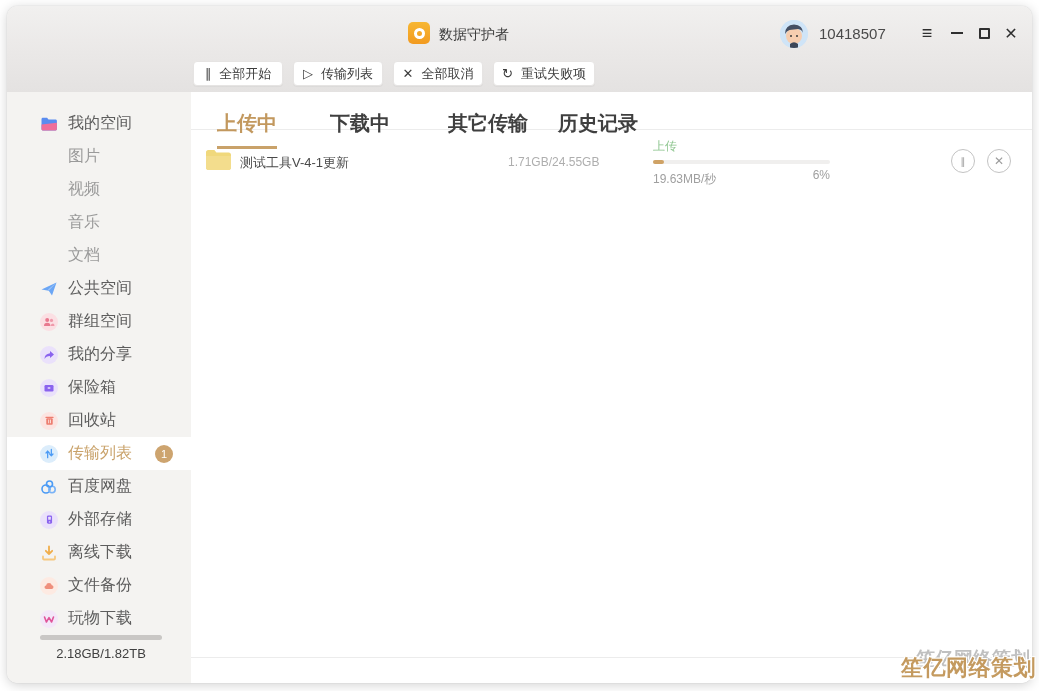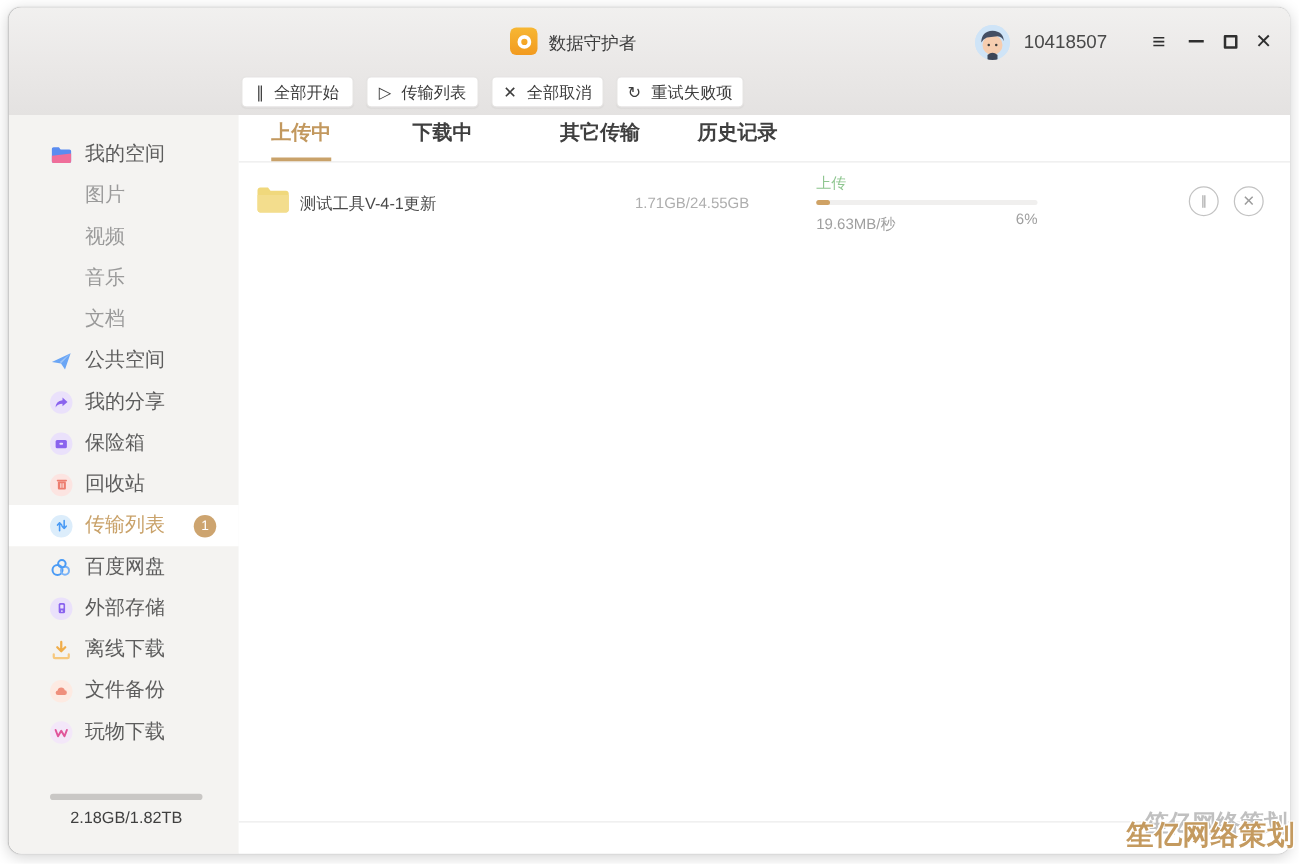--- a/index.html
+++ b/index.html
@@ -49,21 +49,21 @@
   .nav-item.sel { background:#ffffff; }
   .nav-item.sel .lb { color:#c9a26a; }
   .badge { position:absolute; right:18px; top:8px; width:18px; height:18px; border-radius:50%;
     background:#cda46f; color:#fff; font-size:11px; display:flex; align-items:center; justify-content:center; }
   .circ { width:18px; height:18px; border-radius:50%; display:flex; align-items:center; justify-content:center; }
   .storage-bar { position:absolute; left:33px; top:543px; width:122px; height:5px; border-radius:3px; background:#c9c7c5; }
   .storage-text { position:absolute; left:33px; top:554px; width:122px; text-align:center; font-size:13px; color:#3f3f3f; }
 
   
   .tabs { position:absolute; left:0; top:0; right:0; height:38px; border-bottom:1px solid #ececec; }
-  .tab { position:absolute; top:4px; font-size:16px; font-weight:700; color:#3f3f3f; cursor:pointer; padding-bottom:9px; }
+  .tab { position:absolute; top:18px; font-size:20px; font-weight:700; color:#3f3f3f; cursor:pointer; padding-bottom:9px; }
   .tab.active { color:#c2985e; border-bottom:3px solid #c9a26a; }
 
   
   .row { position:absolute; left:0; top:44px; right:0; height:52px; }
   .f-icon { position:absolute; left:14px; top:12px; }
   .f-name { position:absolute; left:49px; top:18px; font-size:13px; color:#4a4a4a; }
   .f-size { position:absolute; left:317px; top:19px; font-size:12px; color:#aeaeae; }
   .prog { position:absolute; left:462px; top:2px; width:177px; height:48px; }
   .prog-dir { font-size:12px; color:#8fc690; }
   .prog-track { position:absolute; left:0; top:22px; width:177px; height:4px; border-radius:2px; background:#f0efee; }
@@ -165,20 +165,33 @@
           <span class="ic">
             <svg width="18" height="18" viewBox="0 0 18 18">
                 <path d="M1.5 9.5 L16.5 2.5 L12 15.5 L8.8 10.8 Z" fill="#6ba6f5"></path>
                 <path d="M8.8 10.8 L16.5 2.5 L8 9.4 Z" fill="#9cc4f8"></path>
               </svg>
           </span>
           <span class="lb">公共空间</span>
         </div>
         <div class="nav-item">
           <span class="ic">
+            <span class="circ" style="background:#fbdfe3;">
+              <svg width="12" height="12" viewBox="0 0 12 12">
+                  <circle cx="4.2" cy="4" r="2" fill="#e8798f"></circle>
+                  <circle cx="8.5" cy="4.4" r="1.6" fill="#ef9aab"></circle>
+                  <path d="M1 10 Q1 6.8 4.2 6.8 Q7.4 6.8 7.4 10 Z" fill="#e8798f"></path>
+                  <path d="M7.5 10 Q7.8 7.4 10 7.4 Q11.5 7.8 11.5 10 Z" fill="#ef9aab"></path>
+                </svg>
+            </span>
+          </span>
+          <span class="lb">群组空间</span>
+        </div>
+        <div class="nav-item">
+          <span class="ic">
             <span class="circ" style="background:#eae1fb;">
               <svg width="12" height="12" viewBox="0 0 12 12">
                   <path d="M7 2 L11 5.5 L7 9 L7 7 Q3 7 1.5 10 Q1.5 5 7 4.2 Z" fill="#8a63ee"></path>
                 </svg>
             </span>
           </span>
           <span class="lb">我的分享</span>
         </div>
         <div class="nav-item">
           <span class="ic">

